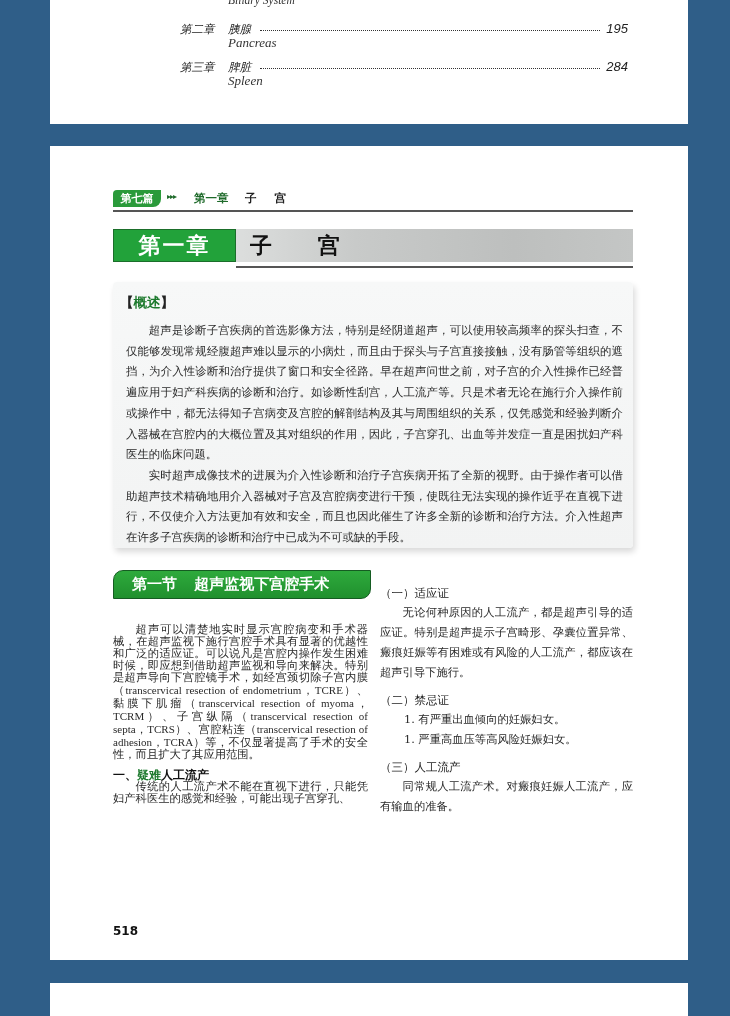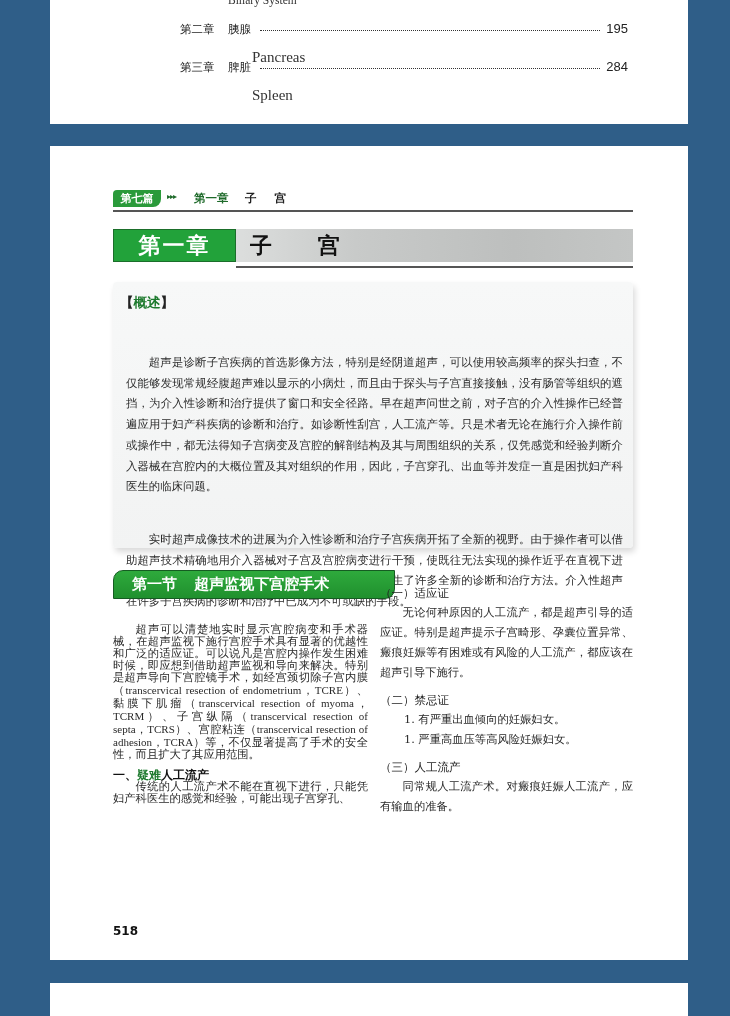--- a/index.html
+++ b/index.html
@@ -1,30 +1,30 @@
 <!DOCTYPE html>
 <html><head>
 <meta charset="utf-8">
 <style>
   * { box-sizing: border-box; margin: 0; padding: 0; }
   html, body { width: 730px; height: 1016px; overflow: hidden; }
   body { background: #2f5e88; font-family: "DejaVu Serif", "Liberation Serif", serif; color: #222; position: relative; }
 
   .page { position: absolute; background: #ffffff; }
-  .page-top { left: 50px; top: 0; width: 638px; height: 124px; }
+  .page-top { left: 50px; top: 0; width: 638px; height: 124px; font-style: italic; }
   .page-main { left: 50px; top: 146px; width: 638px; height: 814px; }
   .page-bottom { left: 50px; top: 983px; width: 638px; height: 40px; }
 
   
   .toc-row { position: absolute; left: 130px; width: 448px; font-size: 12px; }
   .toc-row .num { position: absolute; left: 0; top: 0; font-family: "DejaVu Sans", sans-serif; font-size: 11.5px; }
   .toc-row .cn { position: absolute; left: 48px; top: 0; font-family: "DejaVu Sans", sans-serif; font-size: 11.5px; }
   .toc-row .dots { position: absolute; left: 80px; right: 28px; top: 8px; border-bottom: 1.5px dotted #333; }
   .toc-row .pg { position: absolute; right: 0; top: -1px; font-family: "Liberation Sans", sans-serif; font-size: 13px; }
-  .toc-row .en { position: absolute; left: 48px; top: 27px; font-family: "Liberation Serif", serif; font-size: 15px; color: #333; margin-left: 24px; }
+  .toc-row .en { position: absolute; left: 48px; top: 13px; font-family: "Liberation Serif", serif; font-size: 13px; color: #333; }
   .toc-prev { position: absolute; left: 178px; top: -6px; font-family: "Liberation Serif", serif; font-size: 11.5px; color: #333; }
 
   
   .run-head { position: absolute; left: 63px; top: 44px; height: 18px; width: 520px; padding-left: 16px; }
   .part-badge { position: absolute; left: 0; top: 0; height: 17px; width: 48px; background: #2a9a3a; color: #fff; font-family: "DejaVu Sans", sans-serif; font-weight: bold; font-size: 11px; line-height: 17px; text-align: center; border-radius: 4px 0 8px 0; }
   .arrows { position: absolute; left: 54px; top: 2px; font-size: 8px; color: #1e6a2a; letter-spacing: -1px; font-family: "DejaVu Sans", sans-serif; }
   .run-chapter { position: absolute; left: 81px; top: 1px; font-family: "DejaVu Sans", sans-serif; font-weight: bold; font-size: 11.5px; color: #1e6a2a; }
   .run-title { position: absolute; left: 132px; top: 1px; font-family: "DejaVu Sans", sans-serif; font-weight: bold; font-size: 11.5px; color: #222; word-spacing: 14px; letter-spacing: 0; }
   .run-rule { position: absolute; left: 63px; top: 64px; width: 520px; height: 1.5px; background: #555; }
 
@@ -32,24 +32,24 @@
   .ch-green { position: absolute; left: 63px; top: 83px; width: 123px; height: 33px; background: #22a23a; border: 1px solid #1b6e2a; color: #fff; font-family: "DejaVu Sans", sans-serif; font-weight: bold; font-size: 22px; line-height: 31px; text-align: center; letter-spacing: 2px; }
   .ch-gray { position: absolute; left: 186px; top: 83px; width: 397px; height: 33px; background: linear-gradient(90deg, #dcdedd 0%, #c8cac9 30%, #bdbfbe 70%, #c4c6c5 100%); }
   .ch-gray-title { position: absolute; left: 14px; top: 2px; font-family: "DejaVu Serif", serif; font-weight: bold; font-size: 22px; color: #111; word-spacing: 38px; }
   .ch-rule { position: absolute; left: 186px; top: 120px; width: 397px; height: 2px; background: #555; }
 
   
   .overview { position: absolute; left: 63px; top: 136px; width: 520px; height: 266px; background: linear-gradient(180deg, #f7f8f8 0%, #f2f3f3 100%); box-shadow: 2px 4px 6px rgba(0,0,0,0.15); border-radius: 4px; }
   .ov-title { position: absolute; left: 7px; top: 12px; font-family: "DejaVu Sans", sans-serif; font-weight: bold; font-size: 13.5px; color: #1e7a2e; }
   .ov-title .br { color: #222; }
   .ov-body { position: absolute; left: 13px; top: 38px; width: 497px; font-family: "DejaVu Sans", sans-serif; font-size: 11.4px; line-height: 20.7px; color: #2a2a2a; text-align: justify; }
-  .ov-body p { text-indent: 2em; margin-top: 32px; }
+  .ov-body p { text-indent: 2em; }
 
   
-  .sec-banner { position: absolute; left: 63px; top: 424px; width: 282px; height: 29px; background: linear-gradient(180deg, #2eaa3c, #20902e); border: 1px solid #155c22; border-radius: 10px 0 10px 0; color: #fff; font-family: "DejaVu Sans", sans-serif; font-weight: bold; font-size: 15px; line-height: 27px; padding-left: 18px; word-spacing: 12px; }
+  .sec-banner { position: absolute; left: 63px; top: 424px; width: 258px; height: 29px; background: linear-gradient(180deg, #2eaa3c, #20902e); border: 1px solid #155c22; border-radius: 10px 0 10px 0; color: #fff; font-family: "DejaVu Sans", sans-serif; font-weight: bold; font-size: 15px; line-height: 27px; padding-left: 18px; word-spacing: 12px; }
 
   .col-left { position: absolute; left: 63px; top: 478px; width: 255px; font-family: "DejaVu Serif", serif; font-size: 11.3px; line-height: 12px; color: #2a2a2a; text-align: justify; }
   .col-left p.ind { text-indent: 2em; }
   .col-left .en { font-family: "Liberation Serif", serif; font-size: 11px; }
   .sub-head { font-family: "DejaVu Sans", sans-serif; font-weight: bold; font-size: 12px; margin-top: 8px; color: #111; }
   .sub-head .gr { color: #1e7a2e; }
 
   .col-right { position: absolute; left: 330px; top: 430px; width: 253px; font-family: "DejaVu Serif", serif; font-size: 11.3px; line-height: 20px; color: #2a2a2a; text-align: justify; }
   .col-right p.ind { text-indent: 2em; }
   .col-right .h3 { font-family: "DejaVu Sans", sans-serif; font-size: 11.5px; margin-top: 7px; color: #222; }

